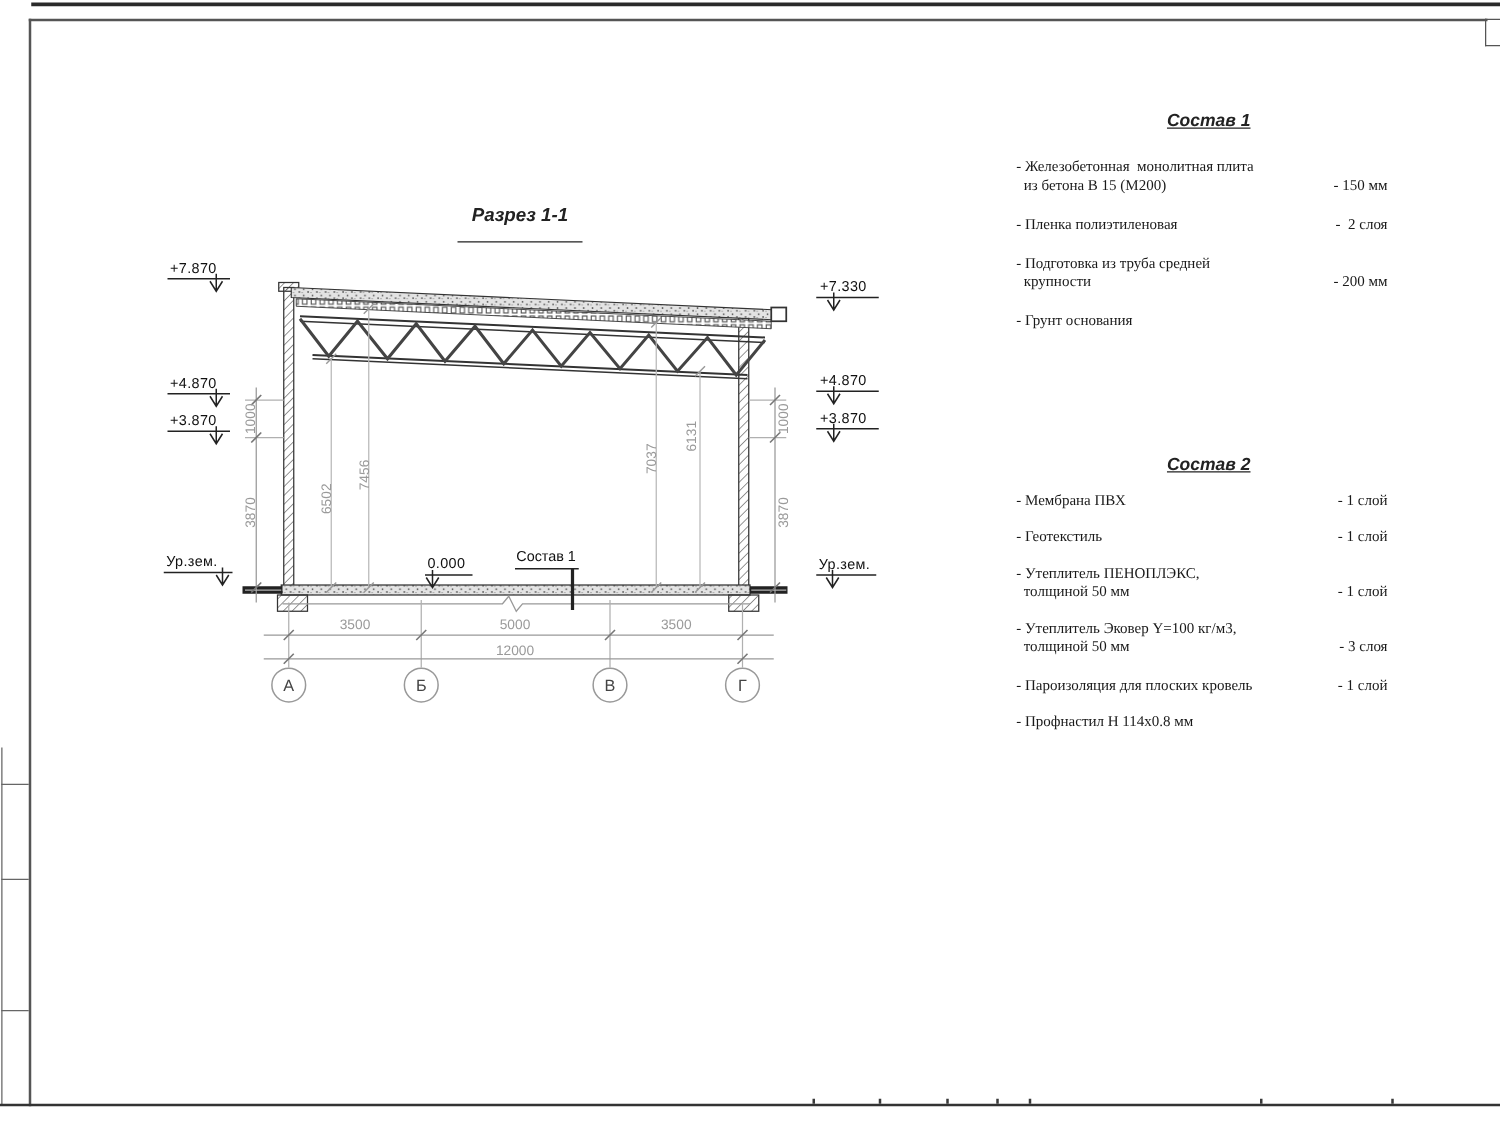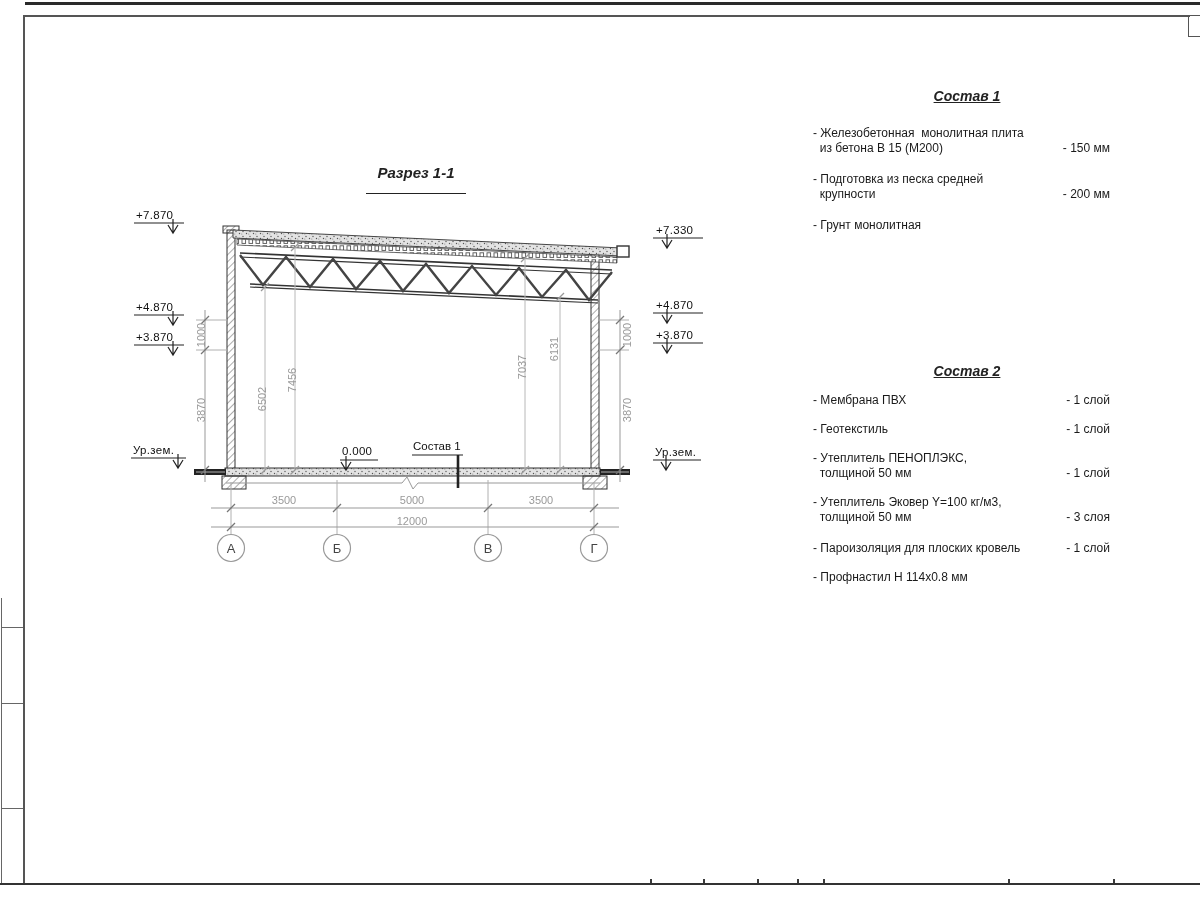--- a/index.html
+++ b/index.html
@@ -23,21 +23,21 @@
   .dim.rot{transform:translate(-50%,-50%) rotate(-90deg);}
   .axis-letter{
     position:absolute;font-size:13px;color:#444;transform:translate(-50%,-50%);
   }
   .leader-lbl{position:absolute;font-size:11.5px;color:#111;}
   
   .panel-h{
     position:absolute;width:140px;text-align:center;
     font-size:14px;font-style:italic;font-weight:bold;text-decoration:underline;
   }
-  .plist{position:absolute;width:297px;font-size:12px;color:#1a1a1a;}
+  .plist{position:absolute;width:297px;font-size:12px;color:#1a1a1a;font-family:Liberation Serif, serif;}
   .pitem{display:flex;align-items:flex-end;margin-bottom:16px;line-height:15px;}
   .pname{white-space:pre-wrap;width:238px;}
   .pval{margin-left:auto;white-space:pre-wrap;text-align:left;}
 </style>
 </head>
 <body>
 
 <div class="sheet-line" style="left:25px;top:2px;width:1175px;height:3px;background:#2a2a2a;"></div>
 <div class="sheet-line" style="left:23px;top:15px;width:1167px;height:1.5px;background:#555;"></div>
 <div class="sheet-line" style="left:23px;top:15px;width:1.5px;height:870px;background:#555;"></div>
@@ -238,26 +238,30 @@
 <div class="axis-letter" style="left:594px;top:548px;">Г</div>
 
 <div class="panel-h" style="left:897px;top:88px;">Состав 1</div>
 <div class="plist" style="left:813px;top:126px;">
   <div class="pitem">
     <span class="pname">- Железобетонная  монолитная плита
   из бетона В 15 (М200)</span>
     <span class="pval">- 150 мм</span>
   </div>
   <div class="pitem">
-    <span class="pname">- Подготовка из песка средней
+    <span class="pname">- Пленка полиэтиленовая</span>
+    <span class="pval">-  2 слоя</span>
+  </div>
+  <div class="pitem">
+    <span class="pname">- Подготовка из труба средней
   крупности</span>
     <span class="pval">- 200 мм</span>
   </div>
   <div class="pitem">
-    <span class="pname">- Грунт монолитная</span>
+    <span class="pname">- Грунт основания</span>
     <span class="pval"></span>
   </div>
 </div>
 
 <div class="panel-h" style="left:897px;top:363px;font-style:italic;">Состав 2</div>
 <div class="plist" style="left:813px;top:393px;">
   <div class="pitem" style="margin-bottom:14px;">
     <span class="pname">- Мембрана ПВХ</span>
     <span class="pval">- 1 слой</span>
   </div>

